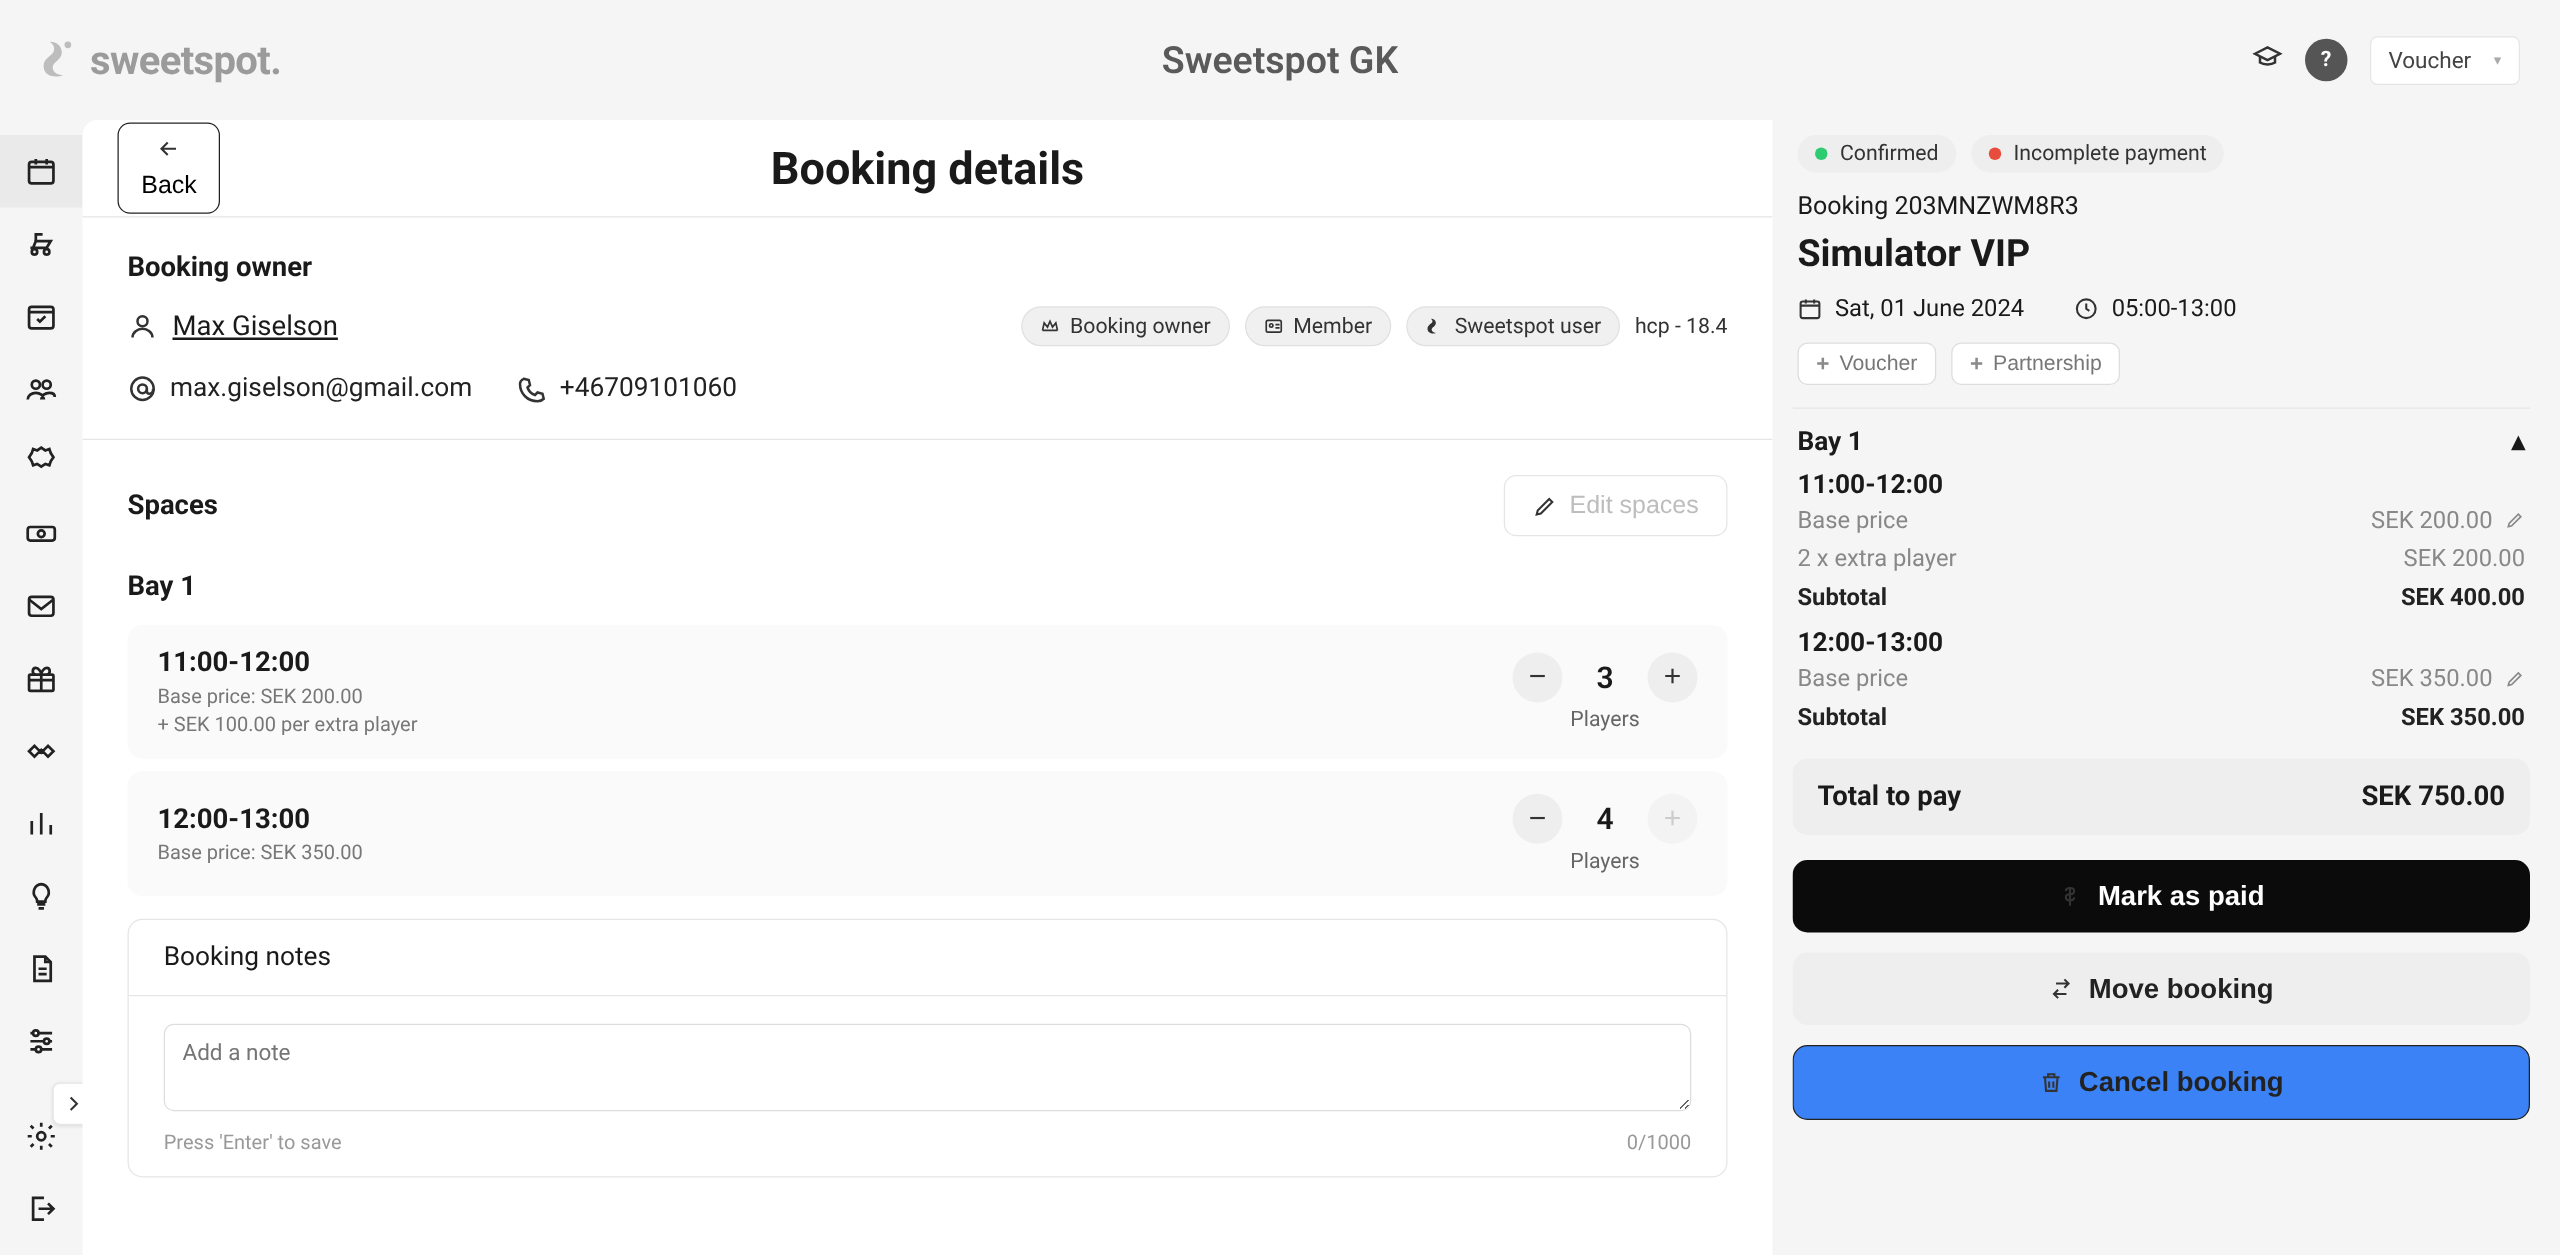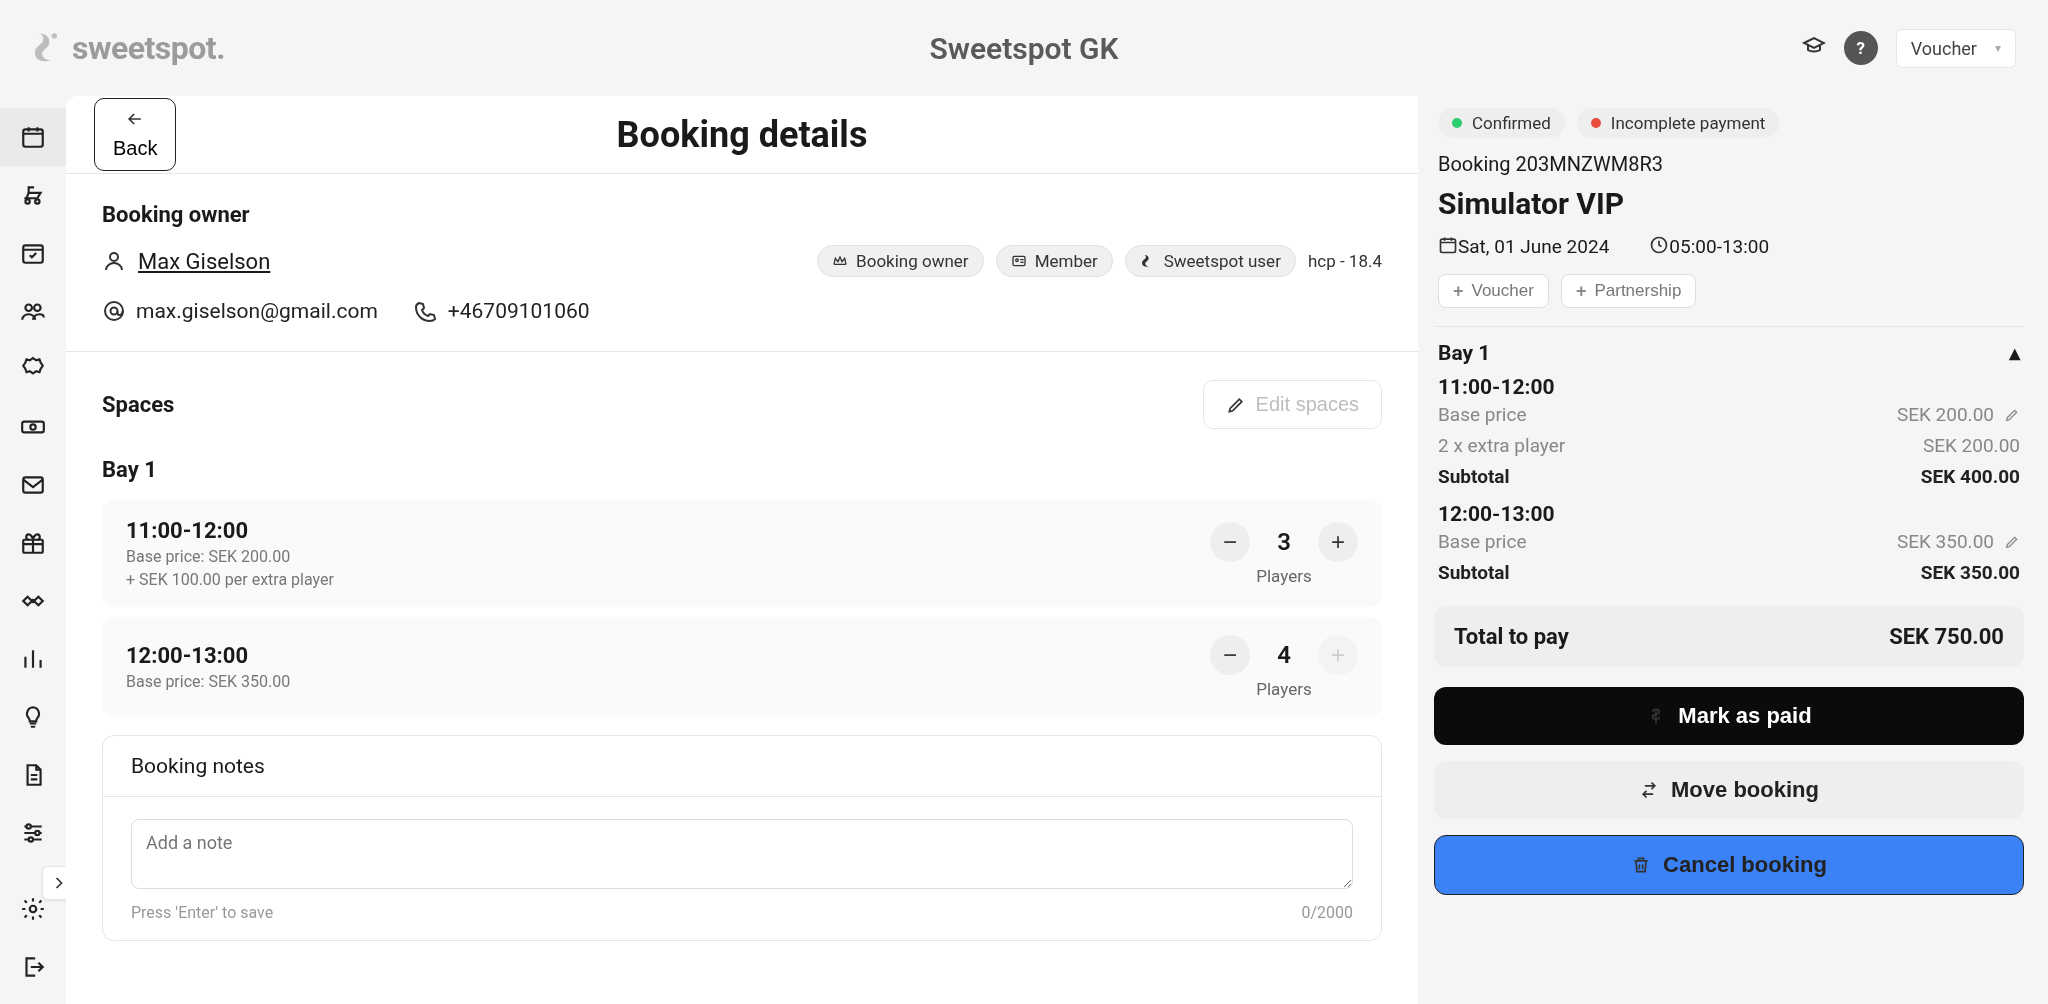--- a/index.html
+++ b/index.html
@@ -243,21 +243,21 @@
     display:inline-flex; align-items:center; gap:10px;
     background:#eee; border-radius:999px;
     padding:5px 14px; font-size:17px; color:#333;
   }
   .dot { width:10px; height:10px; border-radius:50%; display:inline-block; }
   .dot.green{ background:var(--green); }
   .dot.red{ background:var(--red); }
   .booking-id { font-size:20px; margin-bottom:10px; padding-left:4px; }
   .product { font-size:30px; font-weight:700; margin: 6px 0 14px; padding-left:4px; }
   .dt-row { display:flex; gap:40px; align-items:center; font-size:19px; margin-bottom:16px; padding-left:4px; }
-  .dt-item { display:flex; }
+  .dt-item { display:flex; align-items:center; gap:10px; }
 
   .add-row { display:flex; gap:12px; margin-bottom: 18px; padding-left:4px; }
   .add-pill {
     display:inline-flex; align-items:center; gap:8px;
     border:1px solid #ddd; border-radius: 8px;
     padding: 6px 14px; color:#777; background:#fff;
     font-size:17px; cursor:pointer;
   }
   .add-pill .plus { color:#8a8a8a; font-weight:700; font-size:18px; line-height:1; }
 
@@ -533,21 +533,21 @@
     </div>
   </div>
 
   <div class="notes-card">
     <div class="notes-head">Booking notes</div>
     <div class="notes-body">
       <textarea class="notes-textarea" placeholder="Add a note" style=""></textarea>
     </div>
     <div class="notes-foot">
       <span>Press 'Enter' to save</span>
-      <span>0/2000</span>
+      <span>0/1000</span>
     </div>
   </div>
 </div>
 
 <div class="summary">
   <div class="status-row">
     <span class="status-pill">
       <span class="dot green"></span>
       <span>Confirmed</span>
     </span>

